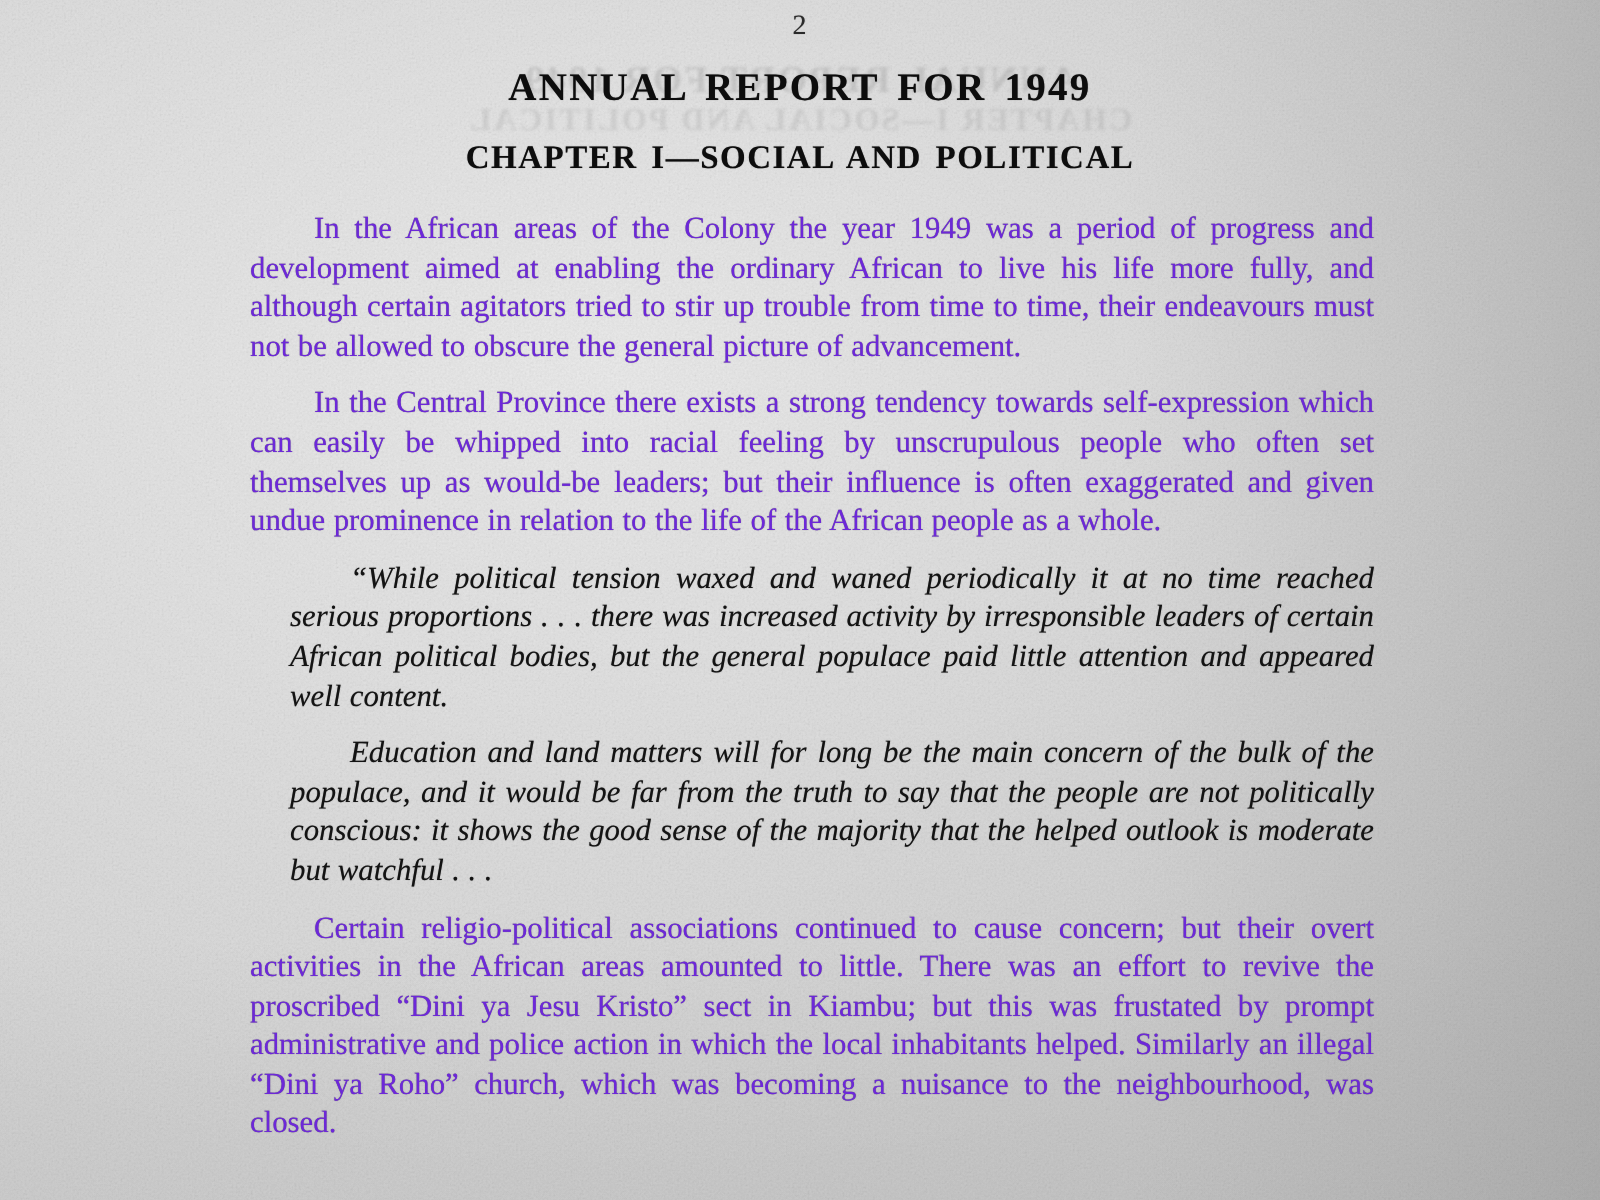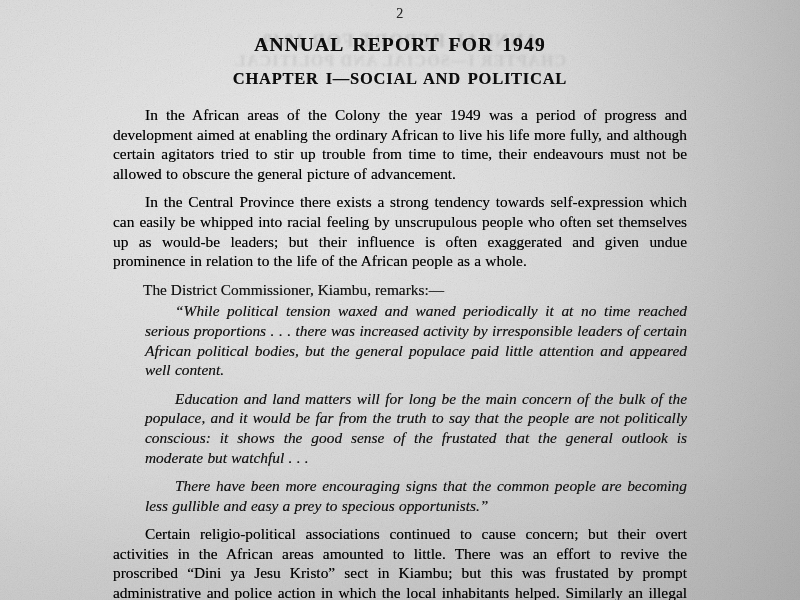--- a/index.html
+++ b/index.html
@@ -123,26 +123,26 @@
     letter-spacing: 0.75px;
     word-spacing: 2px;
     color: #0d0d0d;
   }
 
   .body-block {
     padding-top: 16px;
   }
 
   p.para {
-    margin: 0 0 9px 0;
+    margin: 0 0 9px 12px;
     font-size: 15.4px;
     line-height: 19.6px;
     text-align: justify;
     text-indent: 32px;
-    color: #000000;
+    color: #6d28d9;
     word-spacing: 0.4px;
   }
 
   
   p.quote {
     margin: 0 0 9px 0;
     padding-left: 32px;
     font-size: 15.4px;
     line-height: 19.6px;
     text-align: justify;
@@ -213,25 +213,23 @@
     <h1 class="doc-title">ANNUAL REPORT FOR 1949</h1>
 
     <h2 class="chapter-title">CHAPTER I—SOCIAL AND POLITICAL</h2>
 
     <div class="body-block">
 
       <p class="para">In the African areas of the Colony the year 1949 was a period of progress and development aimed at enabling the ordinary African to live his life more fully, and although certain agitators tried to stir up trouble from time to time, their endeavours must not be allowed to obscure the general picture of advancement.</p>
 
       <p class="para">In the Central Province there exists a strong tendency towards self-expression which can easily be whipped into racial feeling by unscrupulous people who often set themselves up as would-be leaders; but their influence is often exaggerated and given undue prominence in relation to the life of the African people as a whole.</p>
 
-      <p class="attribution">The District Commissioner, Kiambu, remarks:—</p>
 
       <p class="quote">“While political tension waxed and waned periodically it at no time reached serious proportions . . . there was increased activity by irresponsible leaders of certain African political bodies, but the general populace paid little attention and appeared well content.</p>
 
-      <p class="quote">Education and land matters will for long be the main concern of the bulk of the populace, and it would be far from the truth to say that the people are not politically conscious: it shows the good sense of the frustated that the general outlook is moderate but watchful . . .</p>
-
-      <p class="quote">There have been more encouraging signs that the common people are becoming less gullible and easy a prey to specious opportunists.”</p>
+      <p class="quote">Education and land matters will for long be the main concern of the bulk of the populace, and it would be far from the truth to say that the people are not politically conscious: it shows the good sense of the majority that the helped outlook is moderate but watchful . . .</p>
+
 
       <p class="para last">Certain religio-political associations continued to cause concern; but their overt activities in the African areas amounted to little. There was an effort to revive the proscribed “Dini ya Jesu Kristo” sect in Kiambu; but this was frustated by prompt administrative and police action in which the local inhabitants helped. Similarly an illegal “Dini ya Roho” church, which was becoming a nuisance to the neighbourhood, was closed.</p>
 
     </div>
   </div>
 </div>
 
 </body></html>

